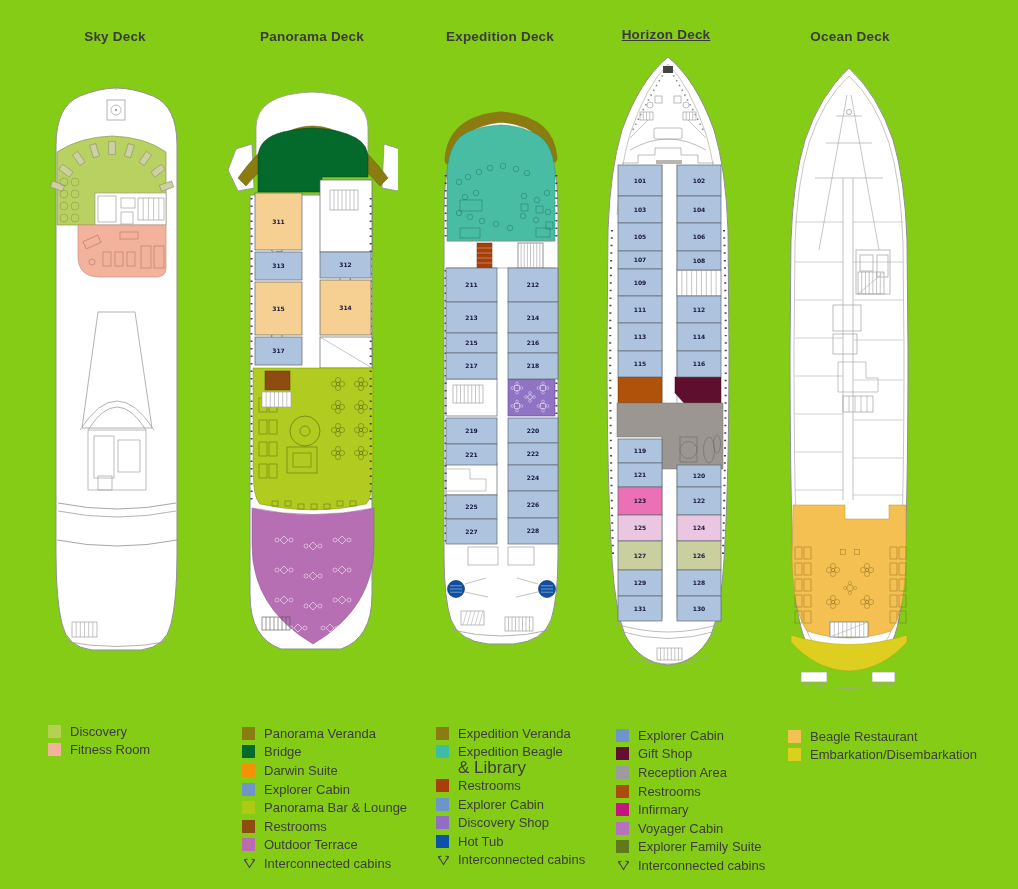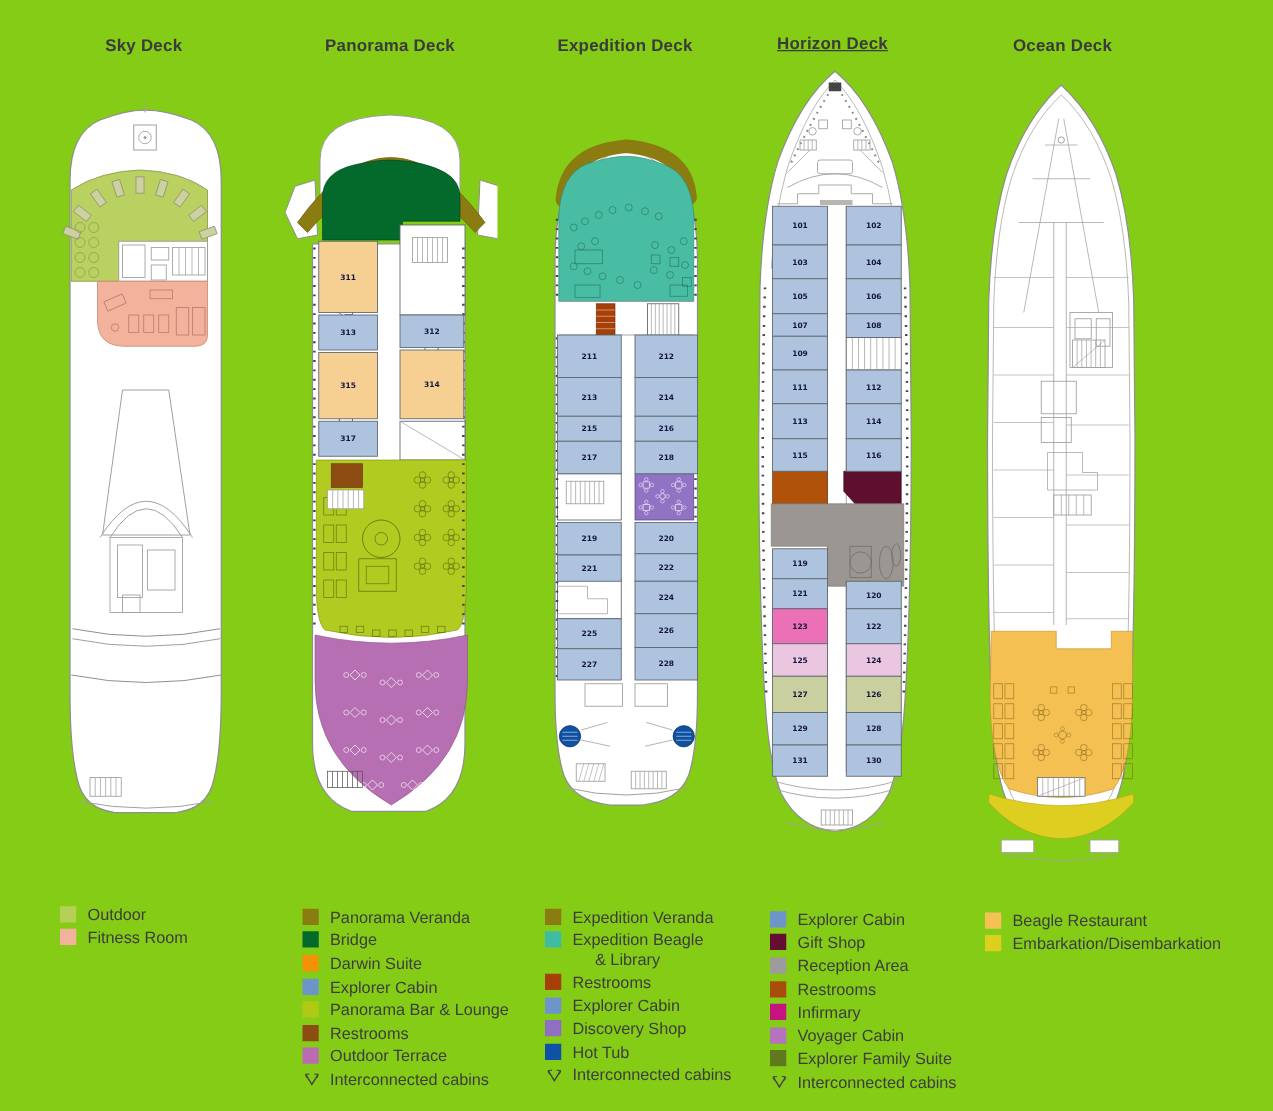--- a/index.html
+++ b/index.html
@@ -6,21 +6,21 @@
   .canvas{position:relative;width:1018px;height:889px;background:#84cc16;overflow:hidden;
           font-family:"Liberation Sans",sans-serif;}
   .deck-title{position:absolute;text-align:center;font-size:13.5px;font-weight:bold;
               color:#3b3b3b;letter-spacing:.2px;}
   .deck-svg{position:absolute;}
   .legend{position:absolute;}
   .legend-row{display:flex;align-items:center;height:18.6px;}
   .legend-row .swatch{width:13px;height:13px;margin-right:9px;flex:0 0 13px;}
   .legend-row .icon-box{width:15px;height:14px;margin-right:7px;flex:0 0 15px;}
   .legend-row .lbl{font-size:13px;color:#3d3d3d;white-space:nowrap;}
-  .legend-sub{font-size:13px;color:#3d3d3d;margin-left:40px;height:15px;line-height:14px;}
+  .legend-sub{font-size:17px;color:#3d3d3d;margin-left:22px;height:15px;line-height:14px;}
 </style>
 </head>
 <body>
 
 <div class="canvas">
 
   <div class="deck-title" style="left:48px;top:29px;width:134px;">Sky Deck</div>
   <div class="deck-title" style="left:226px;top:29px;width:172px;">Panorama Deck</div>
   <div class="deck-title" style="left:438px;top:29px;width:124px;">Expedition Deck</div>
   <div class="deck-title" style="left:602px;top:27px;width:128px;text-decoration:underline;">Horizon Deck</div>
@@ -768,21 +768,21 @@
         </g>
         <rect x="801" y="672" width="26" height="10" fill="#fff" stroke="#a0a0a0" stroke-width="0.7"></rect>
         <rect x="872" y="672" width="23" height="10" fill="#fff" stroke="#a0a0a0" stroke-width="0.7"></rect>
         <path d="M804,684 Q849,693 894,684" fill="none" stroke="#a0a0a0" stroke-width="0.7"></path>
       </g>
     </svg>
 
   <div class="legend" id="legend-sky" style="left:48px;top:722px;">
       <div class="legend-row">
         <span class="swatch" style="background: rgb(182, 207, 85);"></span>
-        <span class="lbl">Outdoor</span>
+        <span class="lbl">Discovery</span>
       </div>
       <div class="legend-row">
         <span class="swatch" style="background: rgb(243, 178, 155);"></span>
         <span class="lbl">Fitness Room</span>
       </div>
     </div>
   <div class="legend" id="legend-panorama" style="left:242px;top:724px;">
       <div class="legend-row">
         <span class="swatch" style="background: rgb(139, 124, 17);"></span>
         <span class="lbl">Panorama Veranda</span>

